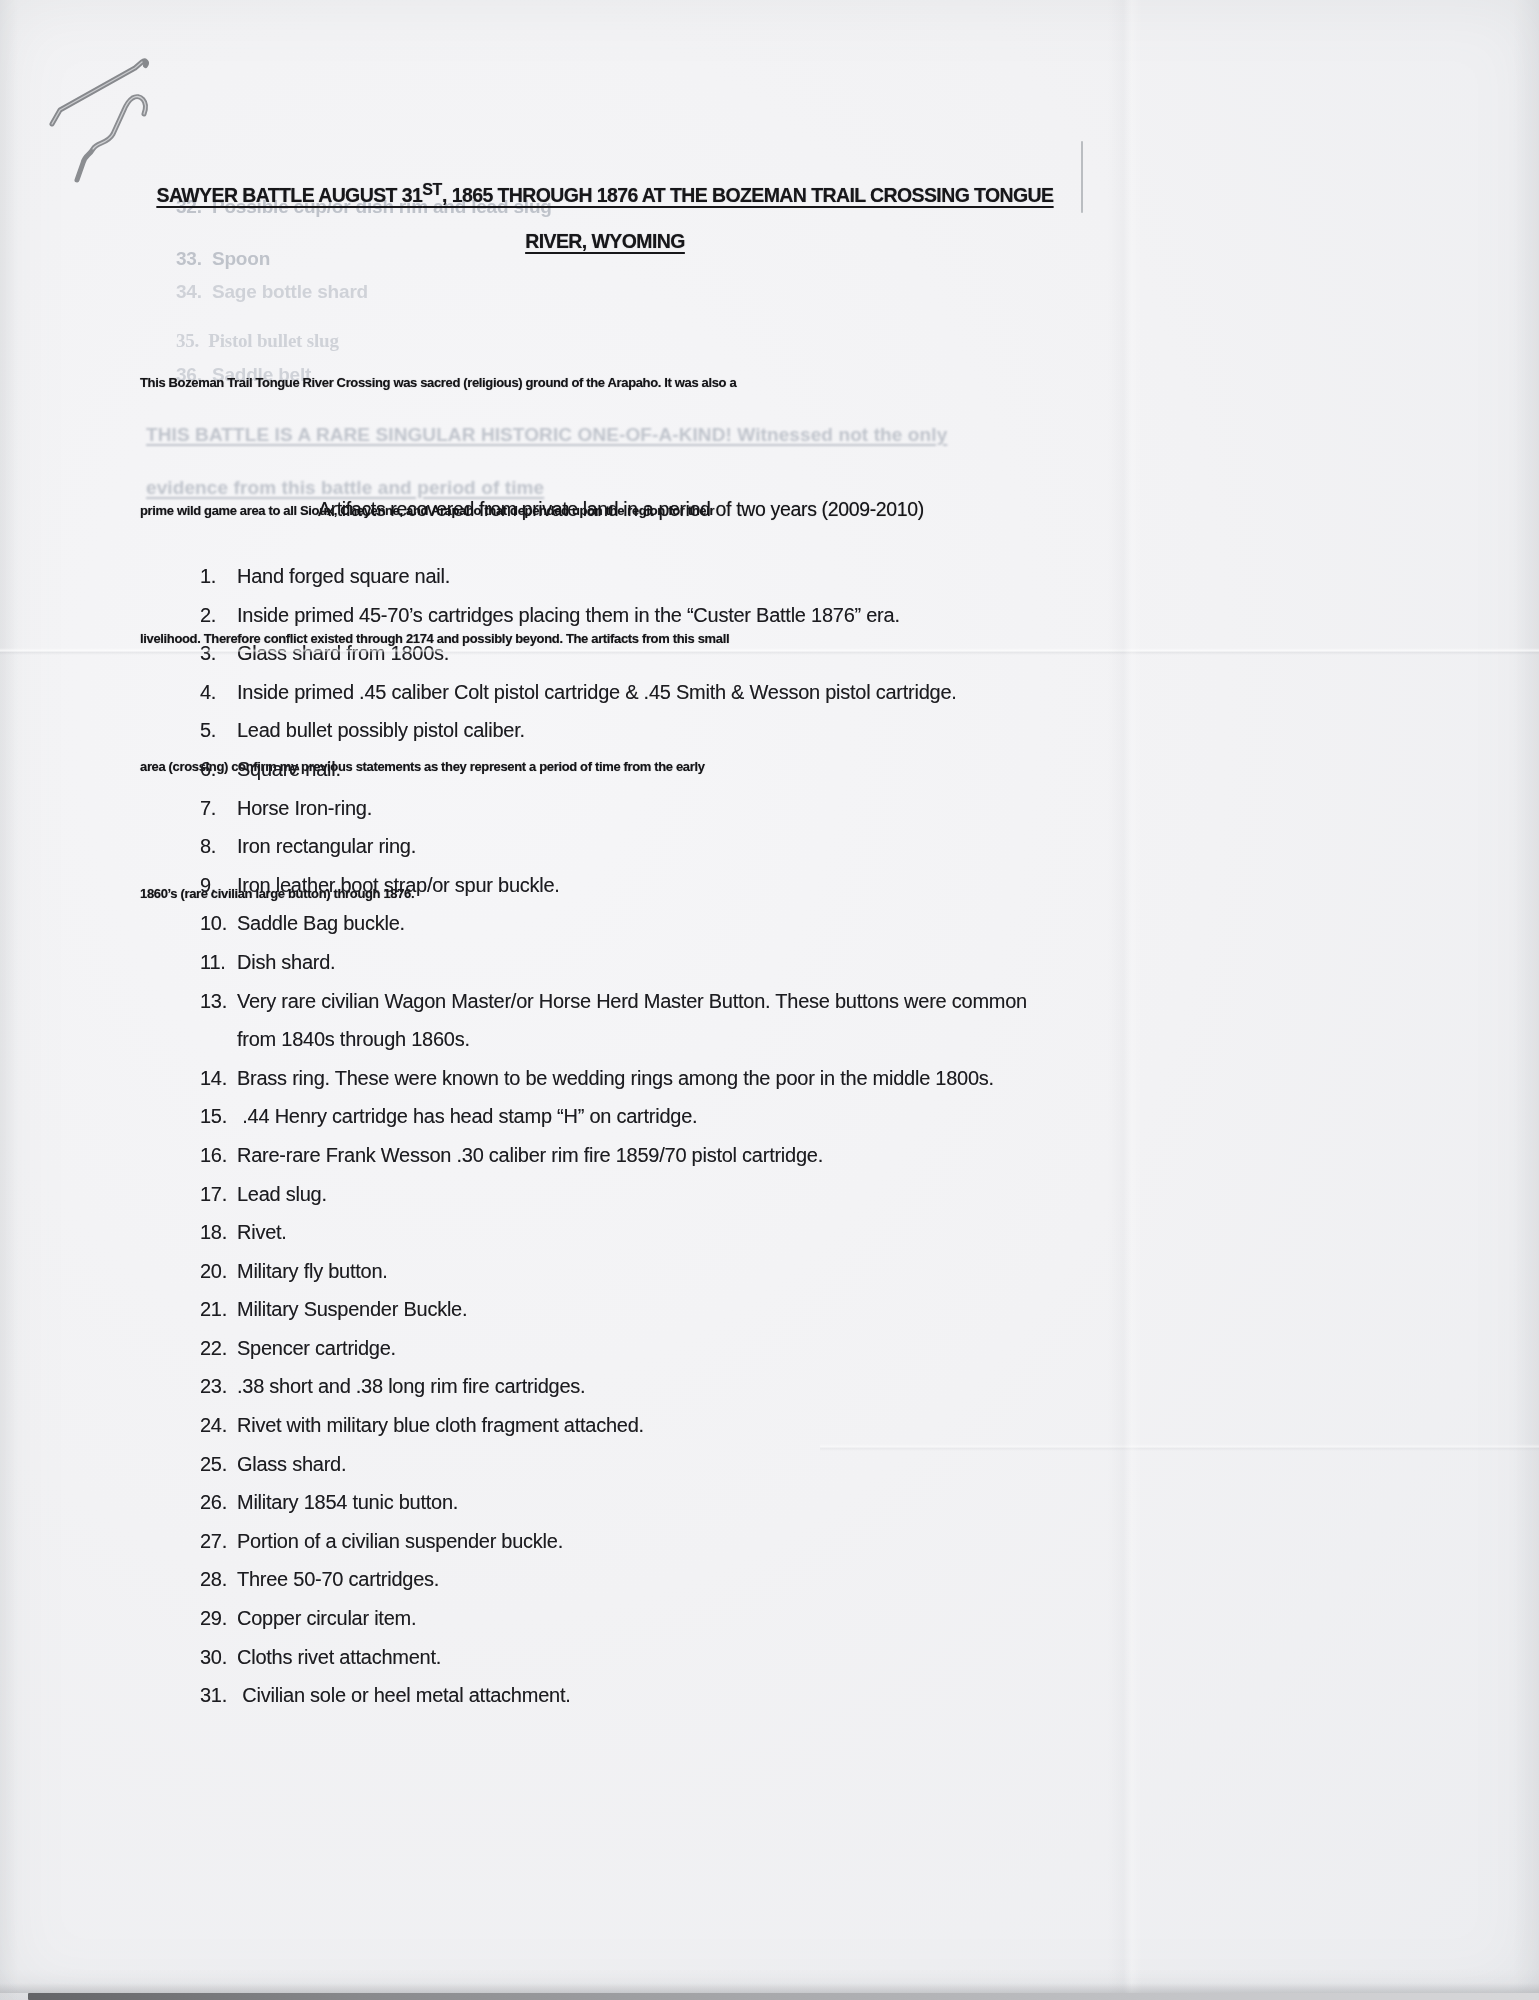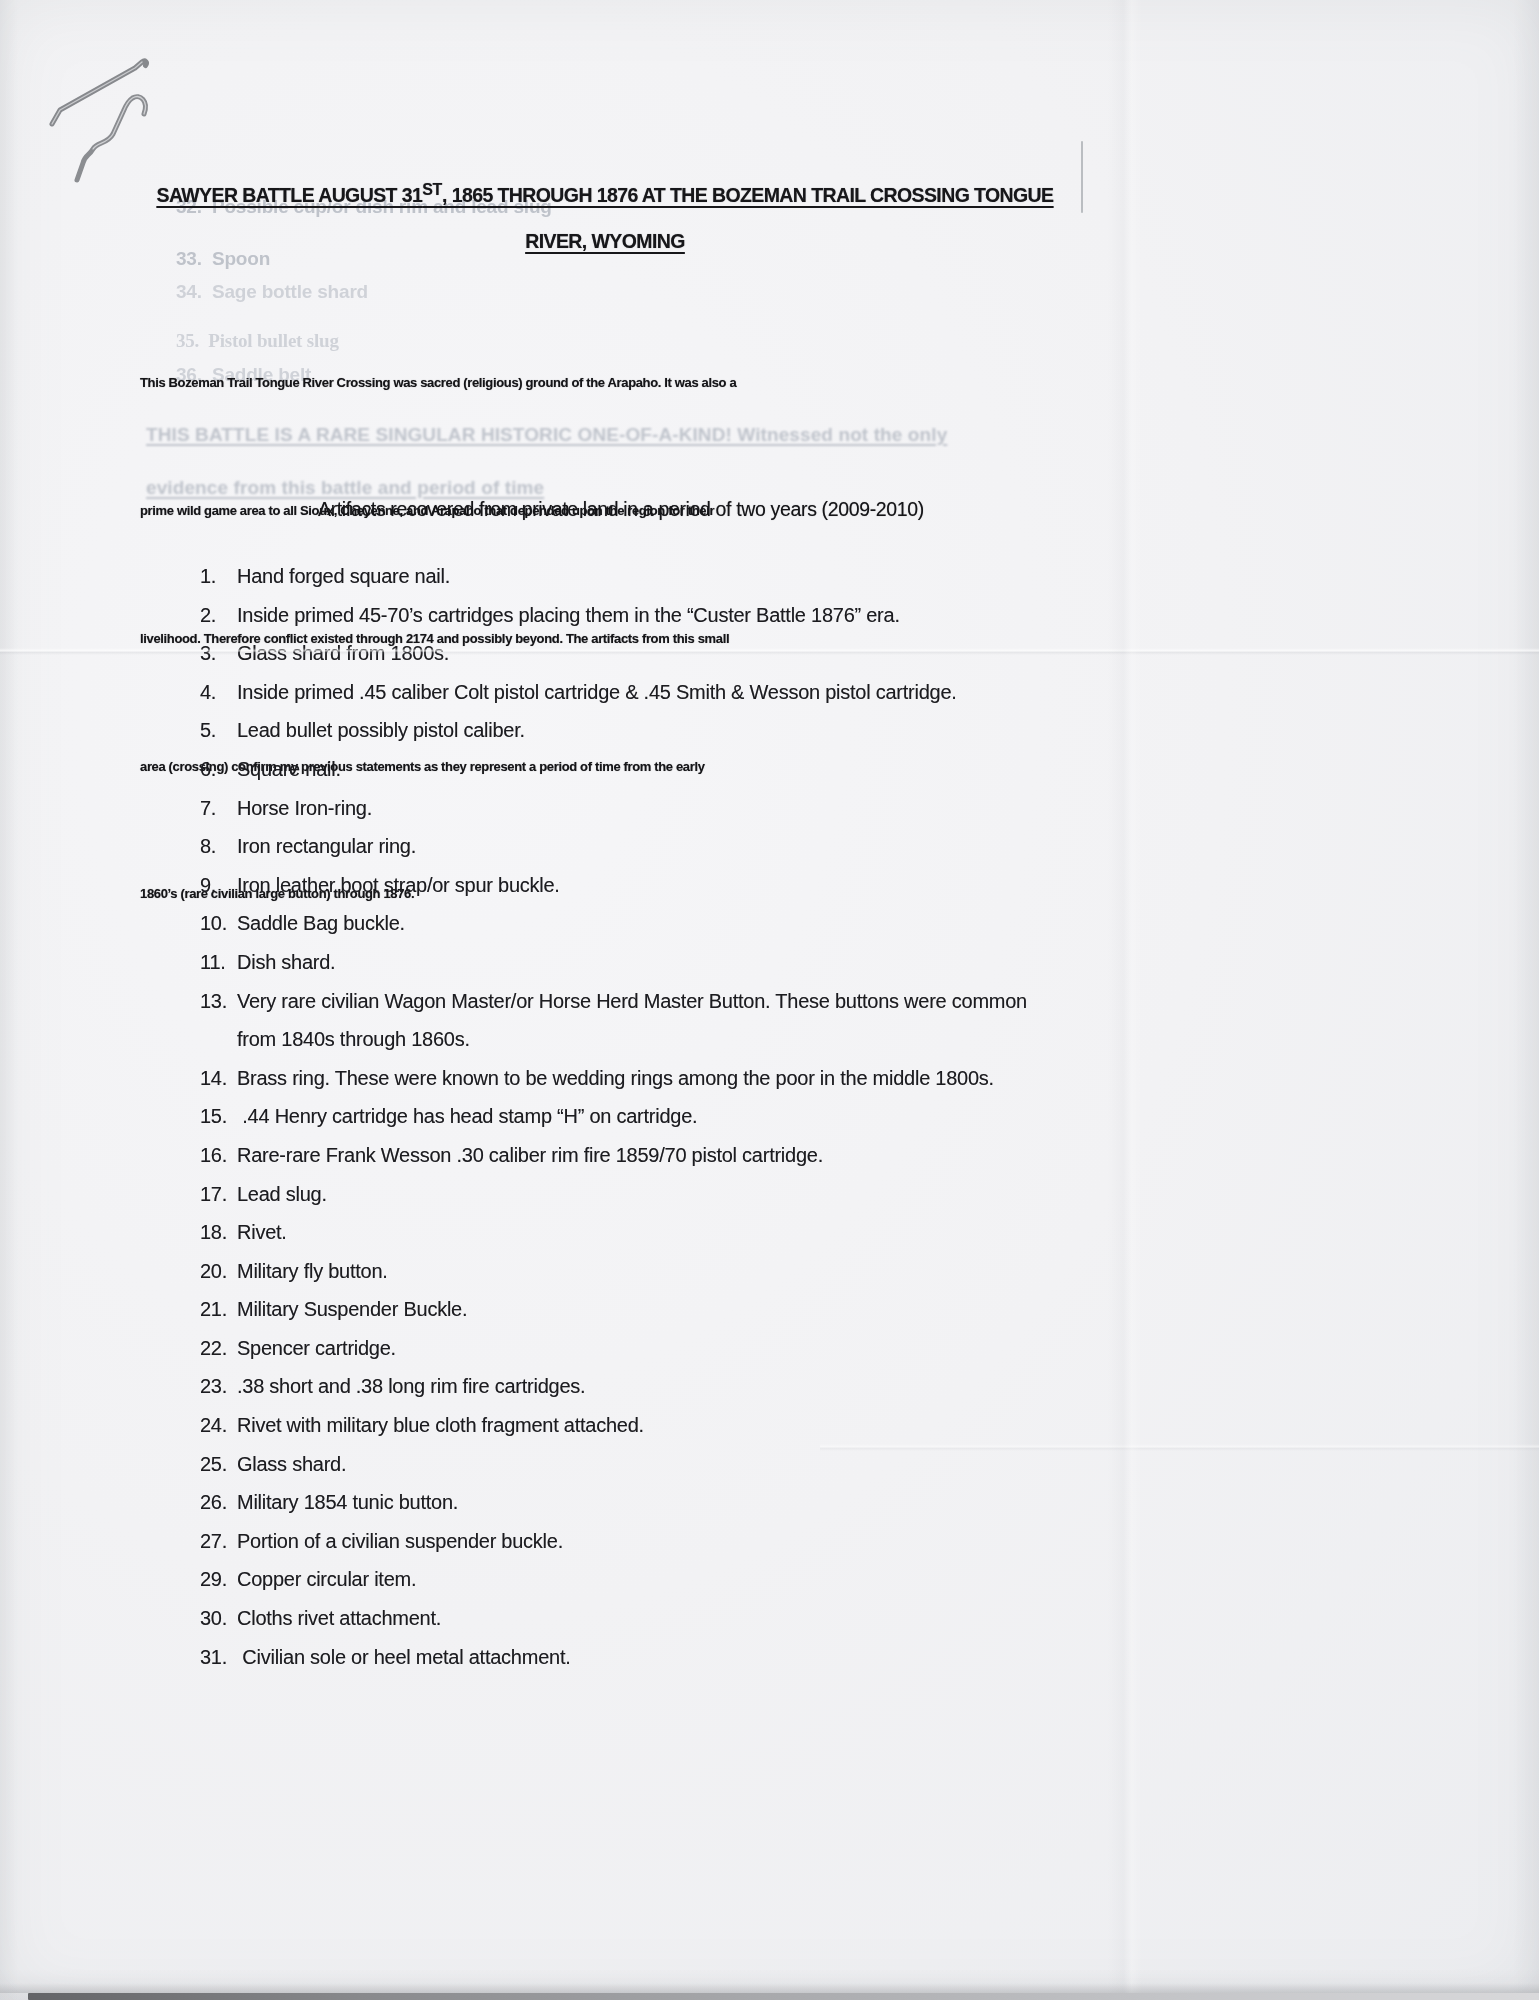--- a/index.html
+++ b/index.html
@@ -232,20 +232,24 @@
       </div>
       <div class="artifact-item">
         <span class="num">26.</span>
         <span class="text"><div>Military 1854 tunic button.</div></span>
       </div>
       <div class="artifact-item">
         <span class="num">27.</span>
         <span class="text"><div>Portion of a civilian suspender buckle.</div></span>
       </div>
       <div class="artifact-item">
+        <span class="num">28.</span>
+        <span class="text"><div>Three 50-70 cartridges.</div></span>
+      </div>
+      <div class="artifact-item">
         <span class="num">29.</span>
         <span class="text"><div>Copper circular item.</div></span>
       </div>
       <div class="artifact-item">
         <span class="num">30.</span>
         <span class="text"><div>Cloths rivet attachment.</div></span>
       </div>
       <div class="artifact-item">
         <span class="num">31.</span>
         <span class="text"><div> Civilian sole or heel metal attachment.</div></span>

